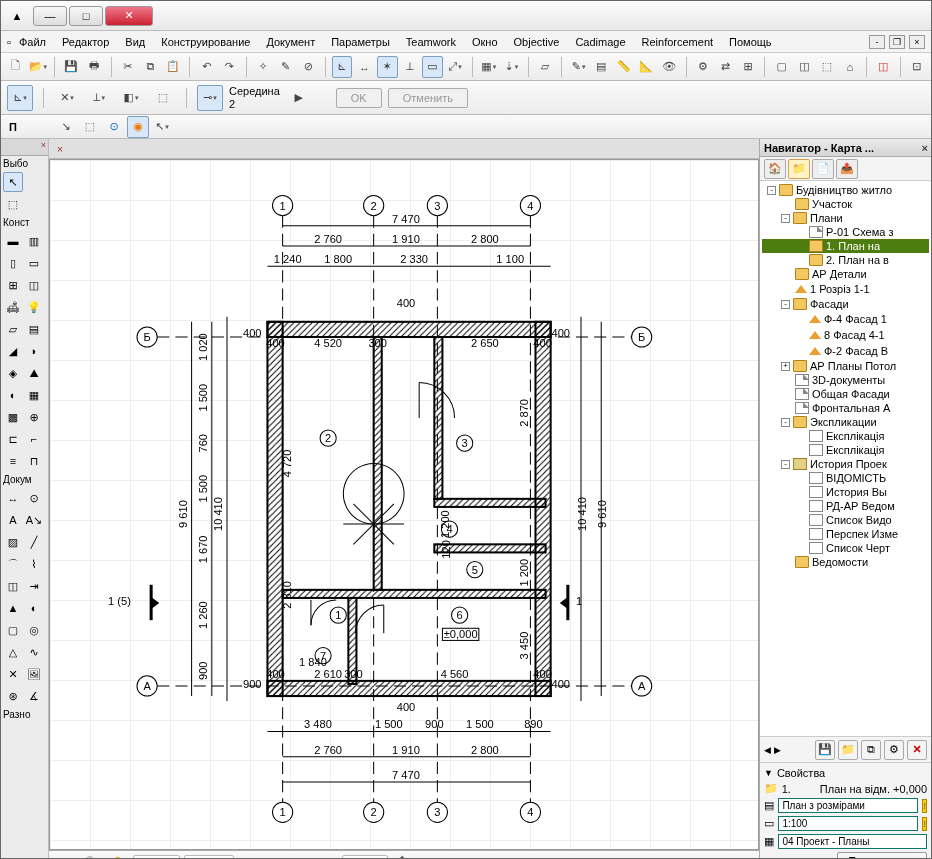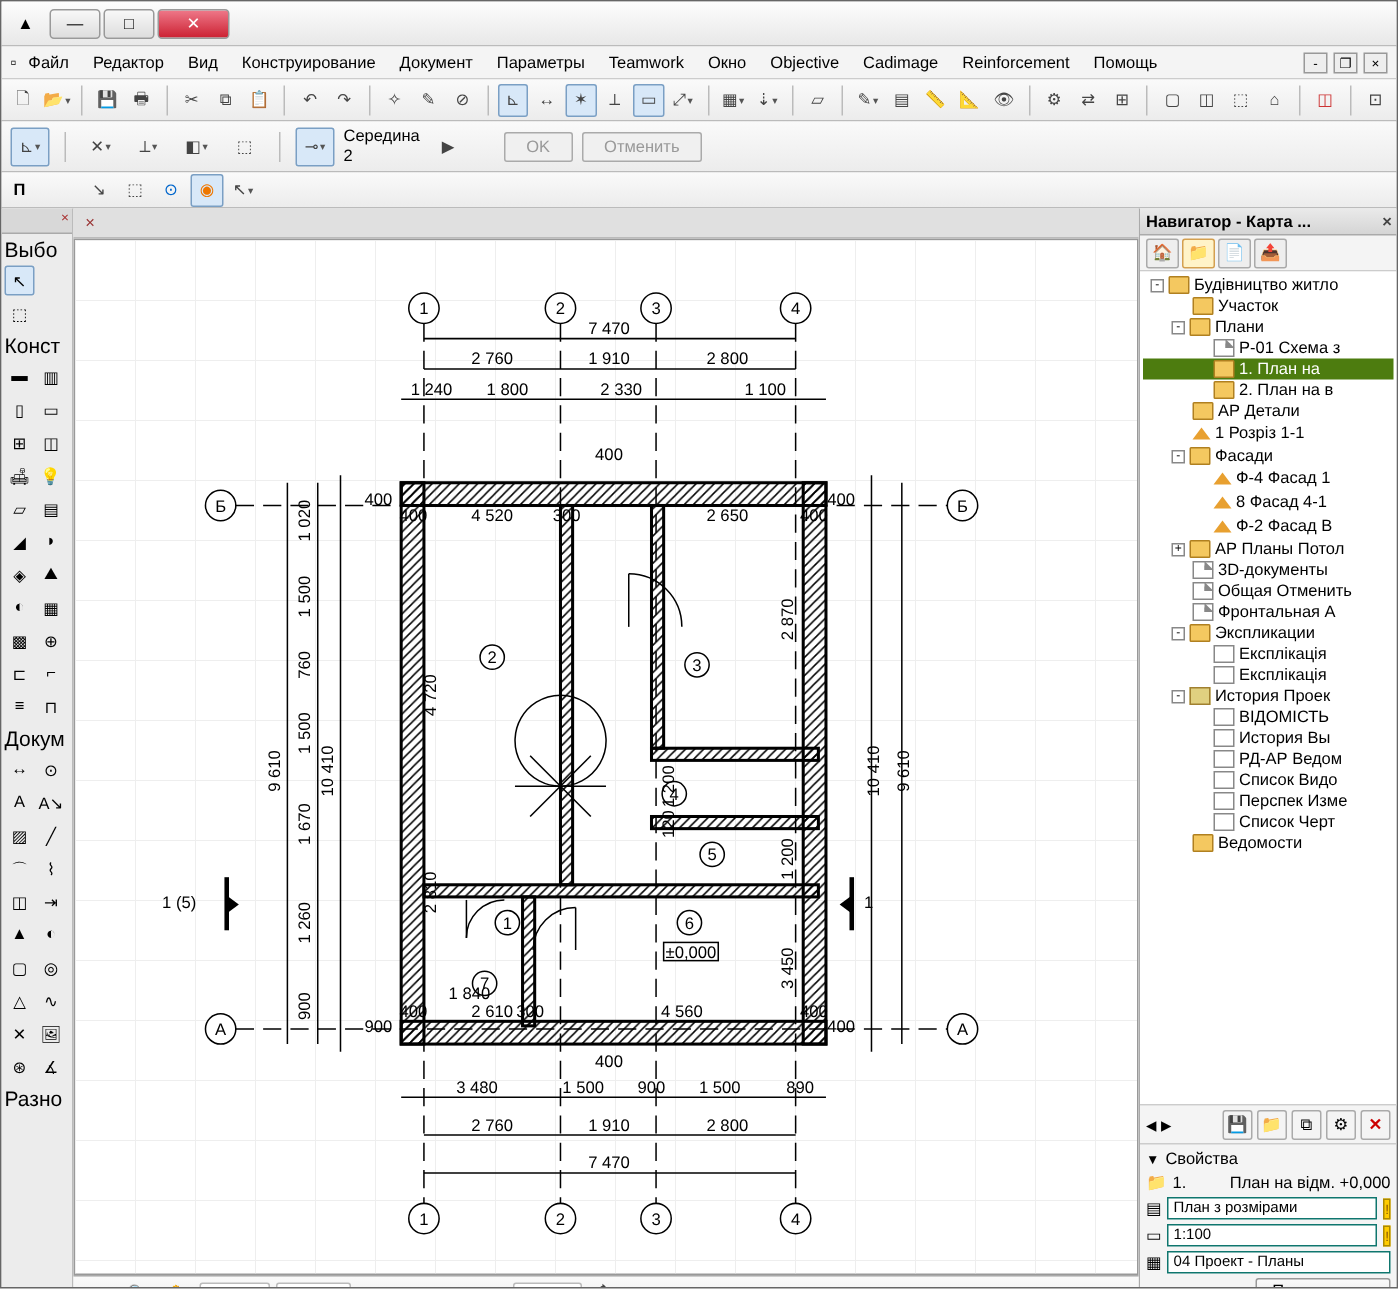--- a/index.html
+++ b/index.html
@@ -17,21 +17,21 @@
 .tbtn { width:22px; height:22px; border:1px solid transparent; display:flex; align-items:center; justify-content:center; cursor:pointer; border-radius:2px; color:#444; }
 .tbtn.active { border-color:#7a9fc4; background:#d8e8f8; }
 .tsep { width:1px; height:20px; background:#bbb; margin:0 4px; }
 .tracker-bar { height:34px; background:linear-gradient(#fafafa,#ececec); border-bottom:1px solid #bbb; display:flex; align-items:center; padding:0 6px; gap:6px; }
 .tracker-bar .tbtn { width:26px; height:26px; }
 .okbtn { padding:3px 14px; border:1px solid #aaa; background:#f0f0f0; border-radius:2px; cursor:pointer; color:#999; }
 .main { display:flex; height: 735px; }
 .palette-col { width:48px; background:#ececec; border-right:1px solid #bbb; display:flex; flex-direction:column; }
 .palette-col .hdr { height:17px; background:#d8d8d8; border-bottom:1px solid #aaa; display:flex; align-items:center; padding:0 2px; font-size:10px; position:relative; }
 .palette-col .hdr .x { position:absolute; right:2px; top:1px; font-size:9px; cursor:pointer; color:#a33; }
-.palette-col .label { font-size:14px; padding:2px; text-align:left; }
+.palette-col .label { font-size:10px; padding:2px; text-align:left; }
 .palette-col .tool-row { display:flex; gap:1px; padding:1px 2px; }
 .palette-col .tool { width:20px; height:20px; border:1px solid transparent; display:flex; align-items:center; justify-content:center; cursor:pointer; border-radius:2px; }
 .palette-col .tool.sel { border-color:#7a9fc4; background:#d8e8f8; }
 .doc-area { flex:1; display:flex; flex-direction:column; position:relative; background:#e8e8e8; }
 .doc-tabs { height:20px; background:#e0e0e0; border-bottom:1px solid #bbb; display:flex; align-items:end; padding-left:4px; }
 .doc-tabs .tab-x { width:14px; height:14px; display:flex; align-items:center; justify-content:center; color:#933; cursor:pointer; margin:0 6px 2px 0; }
 .canvas-wrap { flex:1; position:relative; overflow:hidden; background:#fff; border:1px solid #999; margin:0; }
 .grid-bg { position:absolute; inset:0; background-image: linear-gradient(#eee 1px, transparent 1px), linear-gradient(90deg,#eee 1px, transparent 1px); background-size:40px 40px; }
 .drawing { position:absolute; inset:0; }
 .infobar { height:24px; background:linear-gradient(#fafafa,#ececec); border-top:1px solid #aaa; display:flex; align-items:center; padding:0 6px; gap:4px; }
@@ -591,21 +591,21 @@
         <div class="node">
           <span class="ind" style="width: 14px;"></span>
           <span style="width: 11px; display: inline-block;"></span>
           <span class="ico page"></span>
           <span>3D-документы</span>
         </div>
         <div class="node">
           <span class="ind" style="width: 14px;"></span>
           <span style="width: 11px; display: inline-block;"></span>
           <span class="ico page"></span>
-          <span>Общая Отменить</span>
+          <span>Общая Фасади</span>
         </div>
         <div class="node">
           <span class="ind" style="width: 14px;"></span>
           <span style="width: 11px; display: inline-block;"></span>
           <span class="ico page"></span>
           <span>Фронтальная А</span>
         </div>
         <div class="node">
           <span class="ind" style="width: 14px;"></span>
           <span class="tw">-</span>

